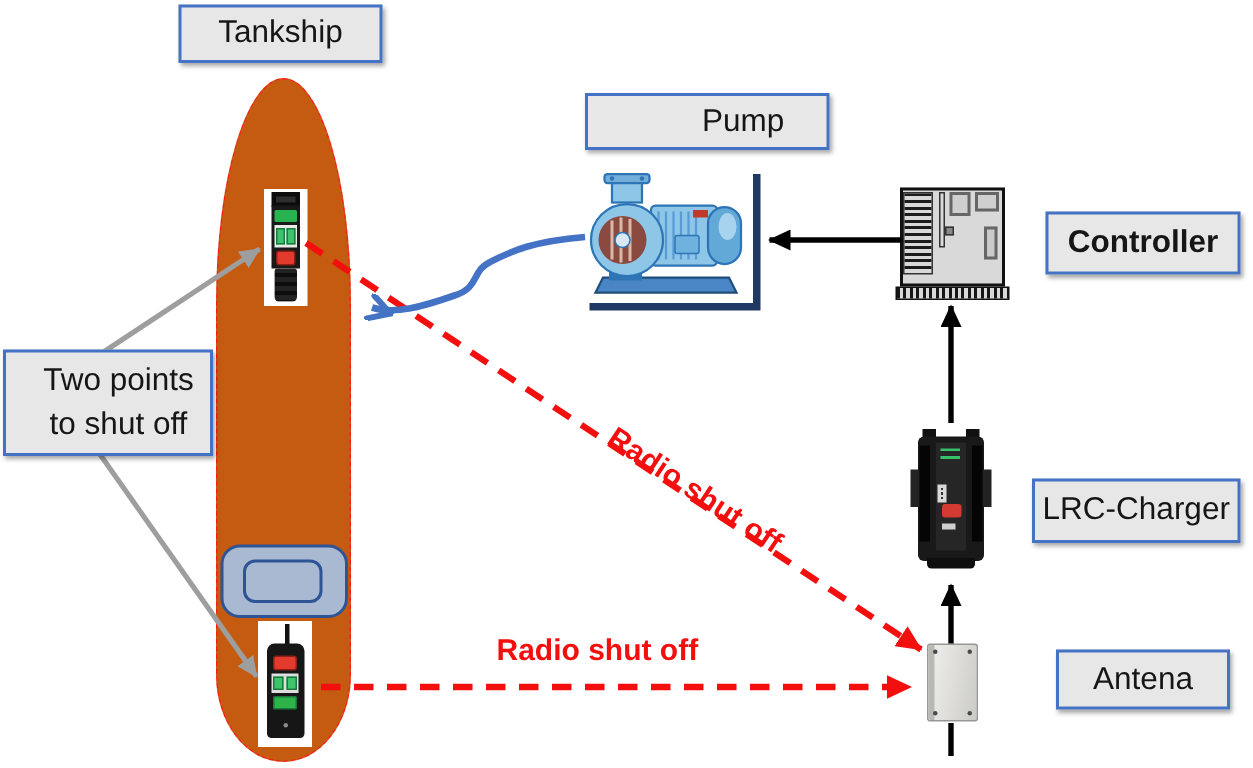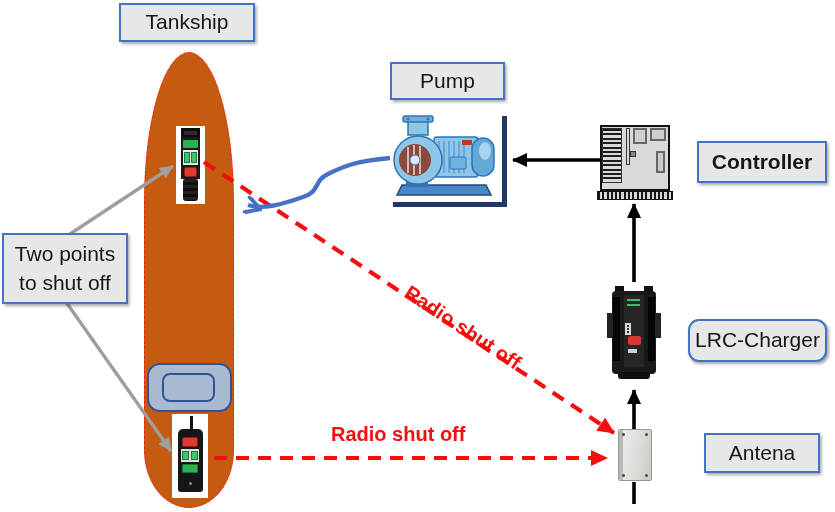--- a/index.html
+++ b/index.html
@@ -233,33 +233,33 @@
 
     <line x1="204" y1="162" x2="614" y2="433" stroke="#f40f0f" stroke-width="4.2" stroke-dasharray="13 9" marker-end="url(#arr-red)"></line>
     <line x1="214" y1="458" x2="607" y2="458" stroke="#f40f0f" stroke-width="4.2" stroke-dasharray="13 9" marker-end="url(#arr-red)"></line>
 
     <path d="M 390 158 C 355 161 342 167 328 174 C 313 181 321 191 303 197 C 283 204 263 210 248 205" fill="none" stroke="#4472c4" stroke-width="4.4" marker-end="url(#arr-blue)"></path>
   </svg>
 
   <div class="lbl" style="left:119px;top:3px;width:132px;height:35px;justify-content:center;">
     <span>Tankship</span>
   </div>
-  <div class="lbl" style="left:390px;top:62px;width:111px;height:34px;">
+  <div class="lbl" style="left:390px;top:62px;width:111px;height:34px;padding-left:48px;">
     <span>Pump</span>
   </div>
   <div class="lbl" style="left:697px;top:141px;width:126px;height:38px;font-weight:bold;">
     <span>Controller</span>
   </div>
-  <div class="lbl" style="left:688px;top:319px;width:135px;height:39px;border-radius:11px;">
+  <div class="lbl" style="left:688px;top:319px;width:135px;height:39px;">
     <span>LRC-Charger</span>
   </div>
   <div class="lbl" style="left:704px;top:433px;width:112px;height:36px;justify-content:center;">
     <span>Antena</span>
   </div>
-  <div class="lbl multiline" style="left:2px;top:233px;width:122px;height:67px;">
+  <div class="lbl multiline" style="left:2px;top:233px;width:122px;height:67px;padding-left:14px;">
     <span class="multiline" style="white-space:pre-line;">Two points
 to shut off</span>
   </div>
 
   <div class="radio-text radio-diag">Radio shut off</div>
   <div class="radio-text radio-horiz">Radio shut off</div>
 
 </div>
 
 </body></html>

